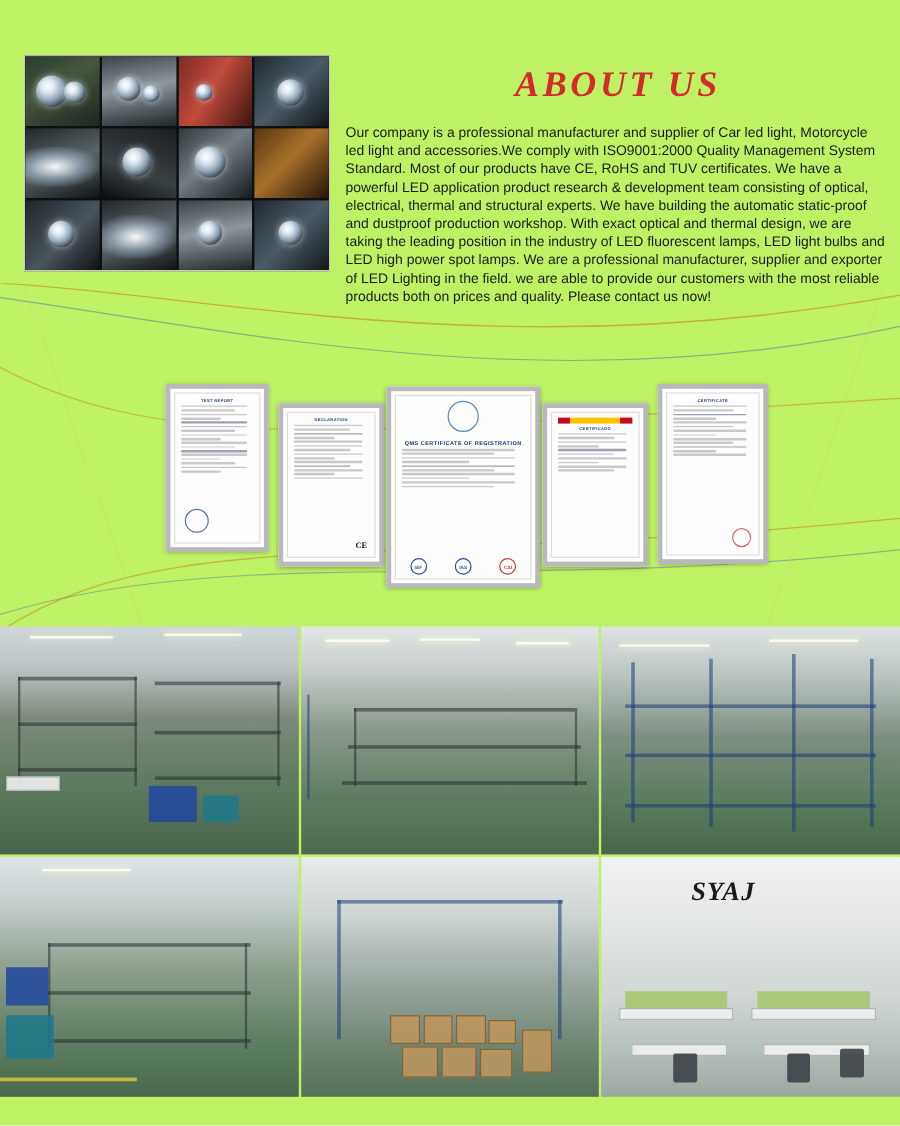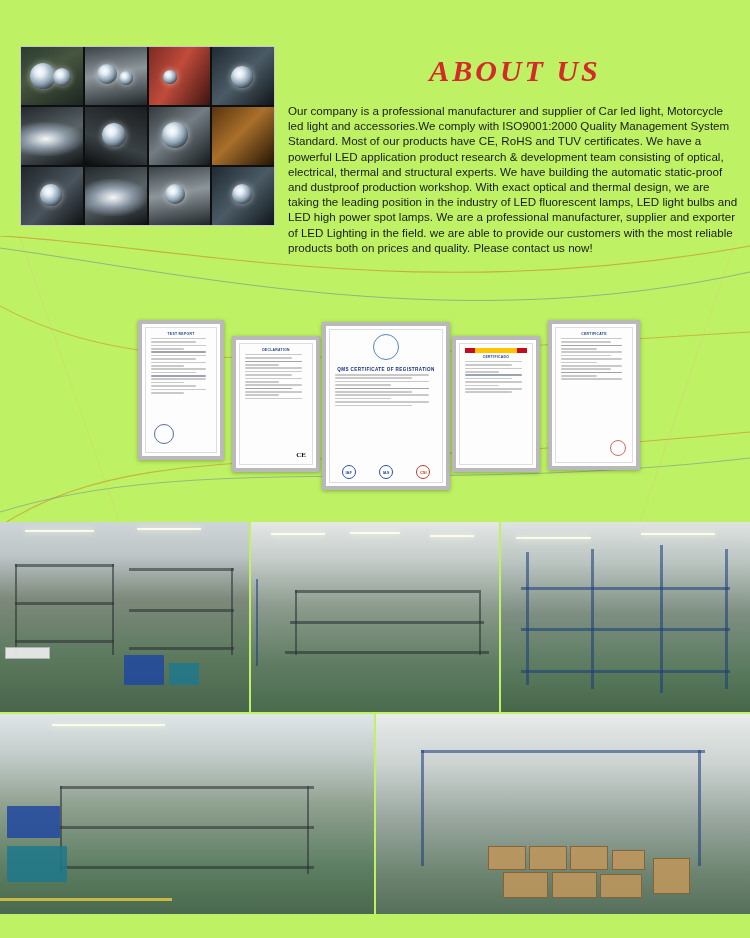--- a/index.html
+++ b/index.html
@@ -509,15 +509,27 @@
       <div class="box" style="left:30%;top:66%;width:10%;height:12%;"></div>
       <div class="box" style="left:41%;top:66%;width:10%;height:12%;"></div>
       <div class="box" style="left:52%;top:66%;width:10%;height:12%;"></div>
       <div class="box" style="left:63%;top:68%;width:9%;height:10%;"></div>
       <div class="box" style="left:34%;top:79%;width:12%;height:13%;"></div>
       <div class="box" style="left:47%;top:79%;width:12%;height:13%;"></div>
       <div class="box" style="left:60%;top:80%;width:11%;height:12%;"></div>
       <div class="box" style="left:74%;top:72%;width:10%;height:18%;"></div>
     </div>
 
+    <div class="gphoto g6">
+      <div class="logo-syaj" style="left:30%;top:8%;font-size:22px;">SYAJ</div>
+      <div class="partition" style="left:8%;top:56%;width:34%;height:7%;"></div>
+      <div class="partition" style="left:52%;top:56%;width:38%;height:7%;"></div>
+      <div class="desk" style="left:6%;top:63%;width:38%;height:5%;"></div>
+      <div class="desk" style="left:50%;top:63%;width:42%;height:5%;"></div>
+      <div class="desk" style="left:10%;top:78%;width:32%;height:5%;"></div>
+      <div class="desk" style="left:54%;top:78%;width:36%;height:5%;"></div>
+      <div class="chair" style="left:24%;top:82%;width:8%;height:12%;"></div>
+      <div class="chair" style="left:62%;top:82%;width:8%;height:12%;"></div>
+      <div class="chair" style="left:80%;top:80%;width:8%;height:12%;"></div>
+    </div>
   </div>
 
 </div>
 
 </body></html>

